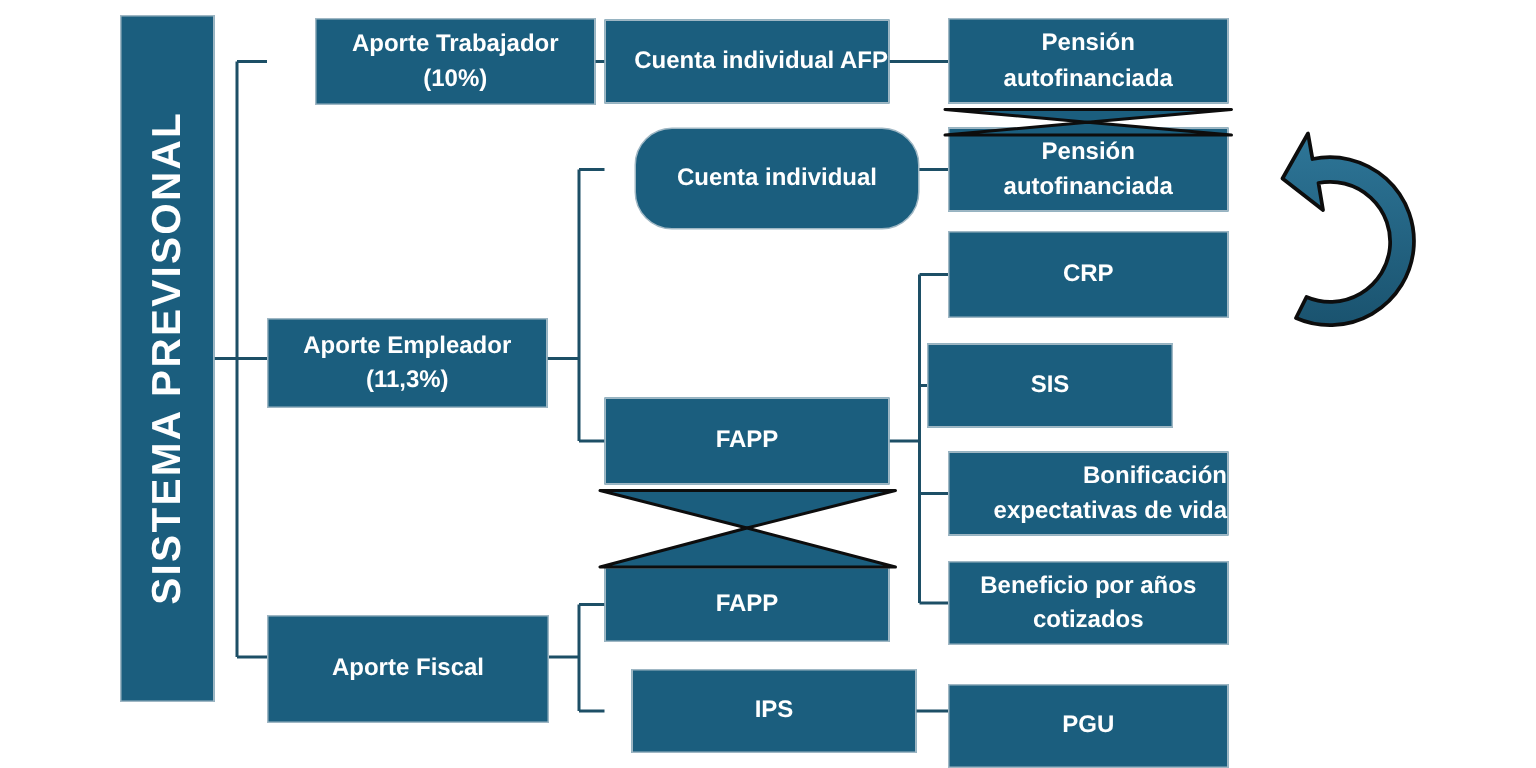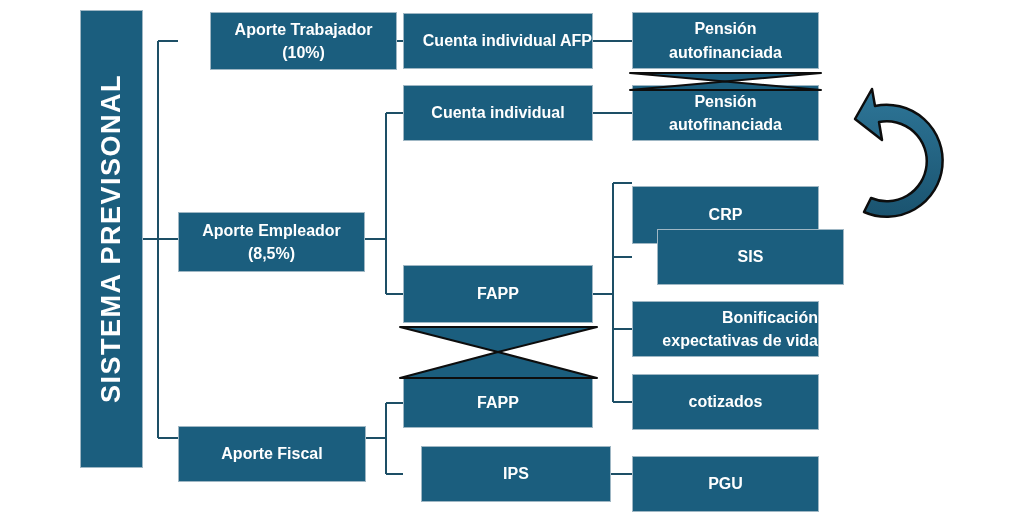--- a/index.html
+++ b/index.html
@@ -69,61 +69,62 @@
   <div class="node" id="root-node" style="left:80px;top:10px;width:63px;height:458px;">
     <span>SISTEMA PREVISONAL</span>
   </div>
 
   <div class="node" style="left:178px;top:12px;width:187px;height:58px;margin-left:32px;">
     <span>Aporte Trabajador</span>
     <span>(10%)</span>
   </div>
   <div class="node" style="left:178px;top:212px;width:187px;height:60px;">
     <span>Aporte Empleador</span>
-    <span>(8,5%)</span>
+    <span>(11,3%)</span>
   </div>
-  <div class="node" style="left:178px;top:426px;width:188px;height:56px;">
+  <div class="node" style="left:178px;top:410px;width:188px;height:72px;">
     <span>Aporte Fiscal</span>
   </div>
 
   <div class="node" style="left:403px;top:13px;width:190px;height:56px;align-items:flex-end;">
     <span>Cuenta individual AFP</span>
   </div>
-  <div class="node" style="left:403px;top:85px;width:190px;height:56px;">
+  <div class="node" style="left:423px;top:85px;width:190px;height:68px;border-radius:25px;">
     <span>Cuenta individual</span>
   </div>
   <div class="node" style="left:403px;top:265px;width:190px;height:58px;">
     <span>FAPP</span>
   </div>
   <div class="node" style="left:403px;top:378px;width:190px;height:50px;">
     <span>FAPP</span>
   </div>
   <div class="node" style="left:421px;top:446px;width:190px;height:56px;">
     <span>IPS</span>
   </div>
 
   <div class="node" style="left:632px;top:12px;width:187px;height:57px;">
     <span>Pensión</span>
     <span>autofinanciada</span>
   </div>
   <div class="node" style="left:632px;top:85px;width:187px;height:56px;">
     <span>Pensión</span>
     <span>autofinanciada</span>
   </div>
-  <div class="node" style="left:632px;top:154px;width:187px;height:58px;margin-top:32px;">
+  <div class="node" style="left:632px;top:154px;width:187px;height:58px;">
     <span>CRP</span>
   </div>
-  <div class="node" style="left:657px;top:229px;width:187px;height:56px;justify-content:center;">
+  <div class="node" style="left:618px;top:229px;width:164px;height:56px;justify-content:center;">
     <span>SIS</span>
   </div>
   <div class="node" style="left:632px;top:301px;width:187px;height:56px;align-items:flex-end;">
     <span>Bonificación</span>
     <span>expectativas de vida</span>
   </div>
   <div class="node" style="left:632px;top:374px;width:187px;height:56px;">
+    <span>Beneficio por años</span>
     <span>cotizados</span>
   </div>
   <div class="node" style="left:632px;top:456px;width:187px;height:56px;">
     <span>PGU</span>
   </div>
 
   <svg id="shape-layer" class="layer">
     <defs>
       <linearGradient id="arrowGrad" x1="0" y1="0" x2="0" y2="1">
         <stop offset="0" class="grad-top"></stop>

